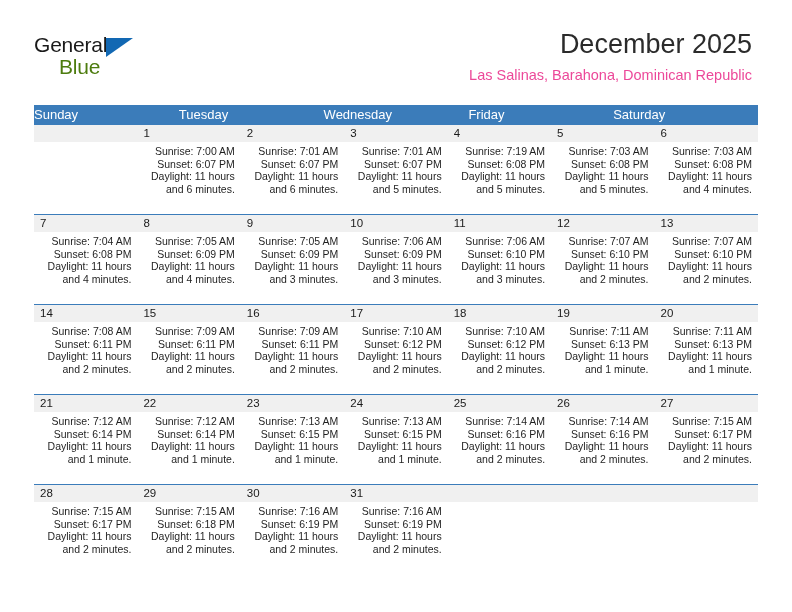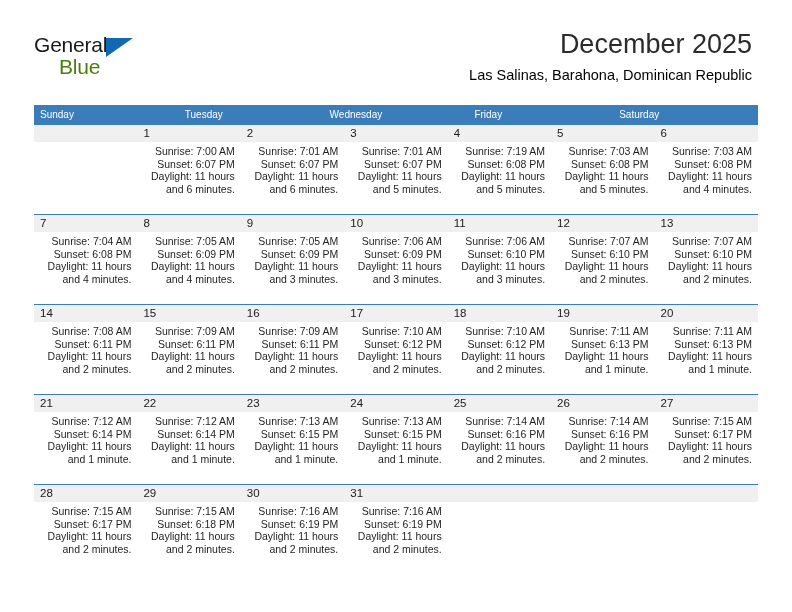--- a/index.html
+++ b/index.html
@@ -76,44 +76,43 @@
   .cal-title {
     font-size: 27px;
     color: #2b2b2b;
     font-weight: normal;
     line-height: 32px;
     white-space: nowrap;
   }
   .cal-subtitle {
     margin-top: 6px;
     font-size: 14.5px;
-    color: #000000;
+    color: #ec4899;
     line-height: 18px;
     white-space: nowrap;
   }
 
   
   .calendar {
     position: absolute;
     left: 34px;
     top: 105px;
     width: 724px;
   }
 
   .dow-row {
     display: flex;
     background: #3b7cba;
     height: 20px;
   }
   .dow-cell {
     flex: 1 1 0;
     color: #ffffff;
-    font-size: 10px;
+    font-size: 13px;
     line-height: 20px;
-    padding-left: 6px;
     box-sizing: border-box;
     white-space: nowrap;
   }
 
   .week {
     border-top: 1px solid #3b7cba;
   }
   .week:first-of-type {
     border-top: none;
   }

